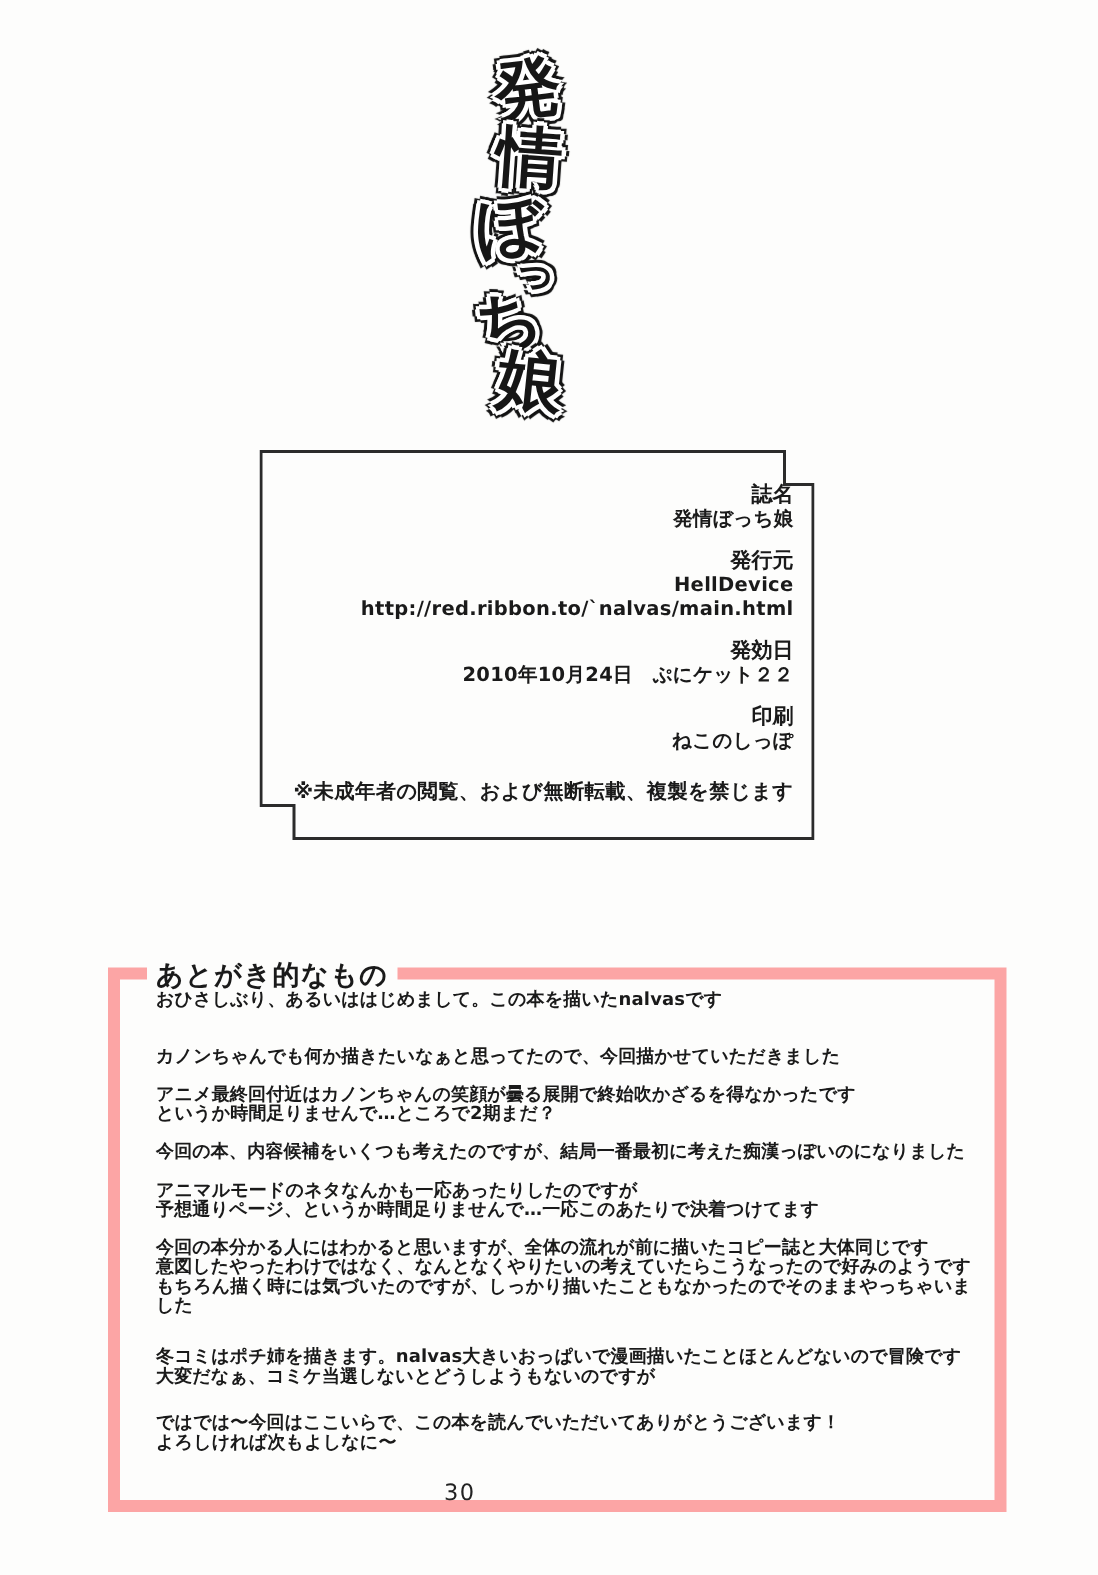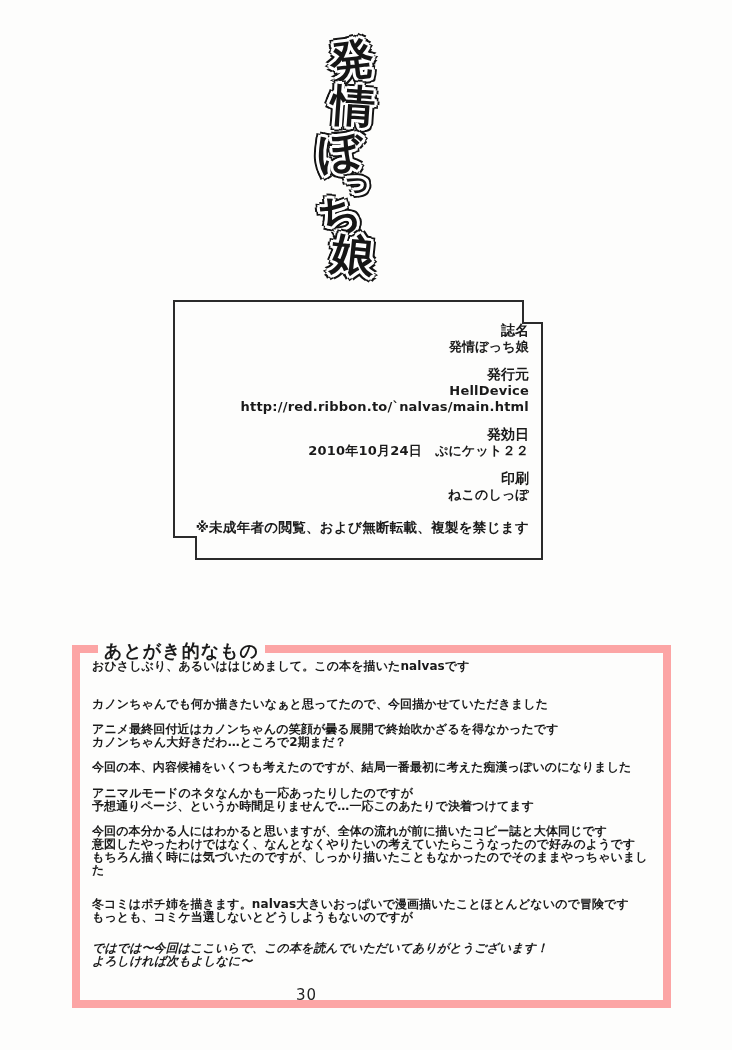--- a/index.html
+++ b/index.html
@@ -57,31 +57,31 @@
   }
   .afterword-heading{
     position:absolute;top:-12px;left:18px;
     background:#fdfdfc;
     padding:0 6px;
     font-size:18px;font-weight:bold;letter-spacing:1px;
     line-height:20px;
   }
   .afterword-body{
     box-sizing:border-box;
-    padding:7px 8px 0 12px;
+    padding:7px 8px 0 24px;
     font-size:12px;
     font-weight:bold;
     line-height:13px;
     letter-spacing:0.1px;
   }
   .afterword-body p{margin:0 0 12px 0;}
   .afterword-body p.gap-lg1{margin-bottom:16px;}
   .afterword-body p.gap-lg2{margin-bottom:21px;}
   .afterword-body p.gap-lg3{margin-bottom:18px;}
-  .afterword-body p:last-child{margin-bottom:0;font-style:italic;}
+  .afterword-body p:last-child{margin-bottom:0;}
 
   
   .page-number{
     position:absolute;left:0;top:986px;width:613px;
     text-align:center;
     font-size:15px;color:#222;letter-spacing:1px;
   }
 </style>
 </head>
 <body>
@@ -128,36 +128,36 @@
     <div class="afterword-body">
       <p>
         <span class="line">おひさしぶり、あるいははじめまして。この本を描いたnalvasです</span>
       </p>
       <p>
         <br>
         <span class="line">カノンちゃんでも何か描きたいなぁと思ってたので、今回描かせていただきました</span>
       </p>
       <p>
         <span class="line">アニメ最終回付近はカノンちゃんの笑顔が曇る展開で終始吹かざるを得なかったです</span><br>
-        <span class="line">カノンちゃん大好きだわ…ところで2期まだ？</span>
+        <span class="line">というか時間足りませんで…ところで2期まだ？</span>
       </p>
       <p>
         <span class="line">今回の本、内容候補をいくつも考えたのですが、結局一番最初に考えた痴漢っぽいのになりました</span><br>
         <br>
         <span class="line">アニマルモードのネタなんかも一応あったりしたのですが</span><br>
         <span class="line">予想通りページ、というか時間足りませんで…一応このあたりで決着つけてます</span>
       </p>
       <p class="gap-lg2">
         <span class="line">今回の本分かる人にはわかると思いますが、全体の流れが前に描いたコピー誌と大体同じです</span><br>
         <span class="line">意図したやったわけではなく、なんとなくやりたいの考えていたらこうなったので好みのようです</span><br>
         <span class="line">もちろん描く時には気づいたのですが、しっかり描いたこともなかったのでそのままやっちゃいました</span>
       </p>
       <p class="gap-lg3">
         <span class="line">冬コミはポチ姉を描きます。nalvas大きいおっぱいで漫画描いたことほとんどないので冒険です</span><br>
-        <span class="line">もっとも、コミケ当選しないとどうしようもないのですが</span>
+        <span class="line">大変だなぁ、コミケ当選しないとどうしようもないのですが</span>
       </p>
       <p>
         <span class="line">ではでは〜今回はここいらで、この本を読んでいただいてありがとうございます！</span><br>
         <span class="line">よろしければ次もよしなに〜</span>
       </p>
     </div>
   </div>
 
   <div class="page-number">30</div>
 

